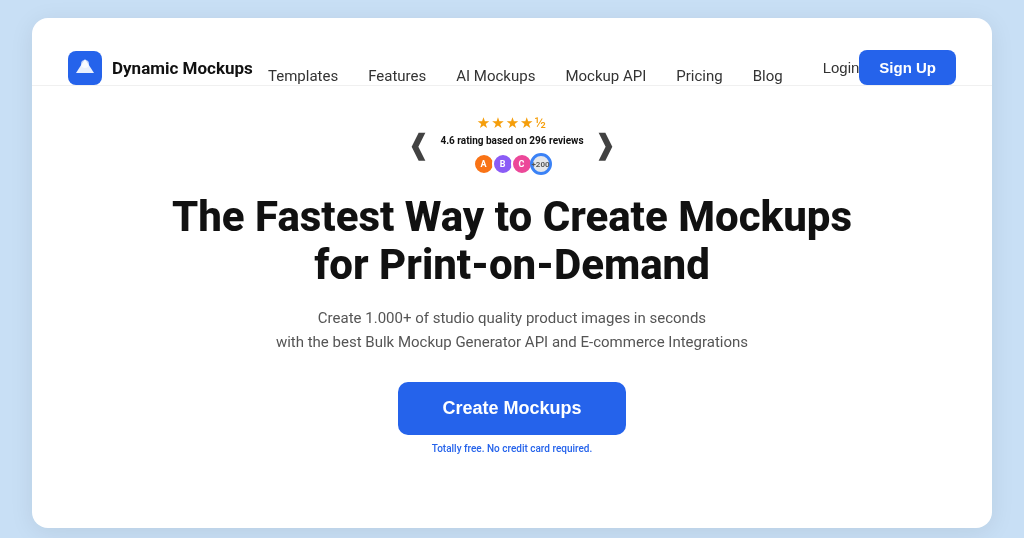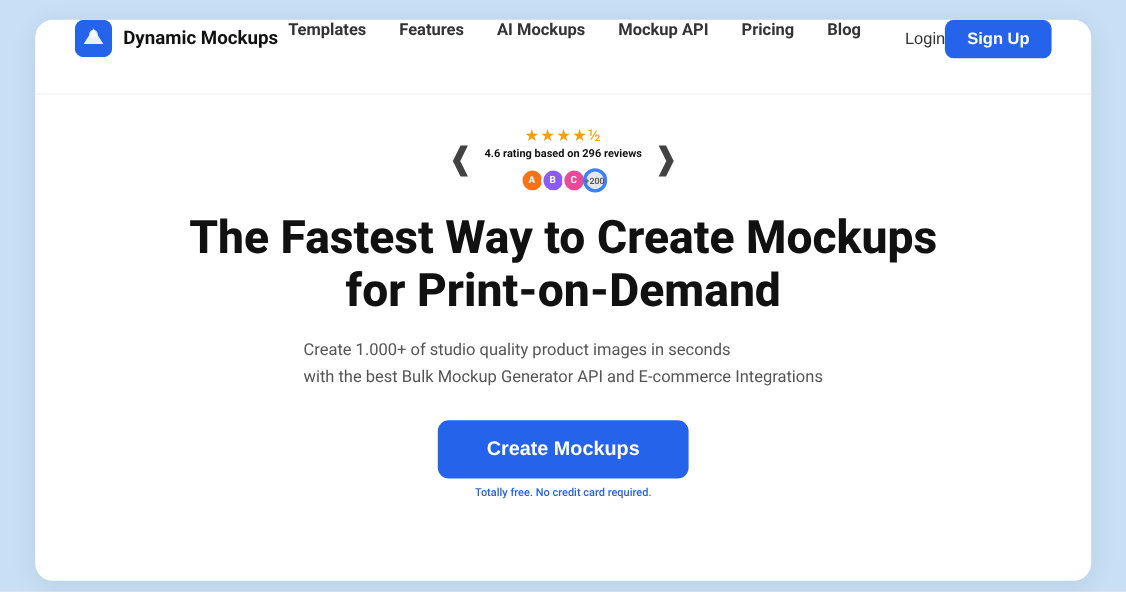--- a/index.html
+++ b/index.html
@@ -20,21 +20,21 @@
       background: #fff;
       border-radius: 16px;
       height: 510px;
       overflow: hidden;
       box-shadow: 0 4px 24px rgba(0,0,0,0.08);
     }
 
     
     .navbar {
       display: flex;
-      align-items: flex-start;
+      align-items: flex-end;
       padding: 0 36px;
       height: 68px;
       border-bottom: 1px solid #f0f0f0;
     }
     .logo-area {
       display: flex;
       align-items: center;
       gap: 10px;
       margin-right: auto;
       text-decoration: none;
@@ -51,21 +51,21 @@
     .nav-links {
       display: flex;
       align-items: center;
       gap: 30px;
       margin-right: 40px;
     }
     .nav-link {
       font-size: 15px;
       color: #333;
       text-decoration: none;
-      font-weight: 700;
+      font-weight: 400;
     }
     .nav-actions {
       display: flex;
       align-items: center;
     }
     .btn-login {
       font-size: 15px;
       color: #333;
       font-weight: 500;
       background: none;
@@ -169,20 +169,21 @@
       font-size: 42px;
       font-weight: 800;
       color: #111;
       text-align: center;
       line-height: 1.15;
       margin-bottom: 16px;
     }
     .subheadline {
       font-size: 15px;
       color: #555;
+      text-align: center;
       line-height: 1.6;
       margin-bottom: 28px;
     }
 
     
     .cta-area {
       display: flex;
       flex-direction: column;
       align-items: center;
       gap: 8px;

